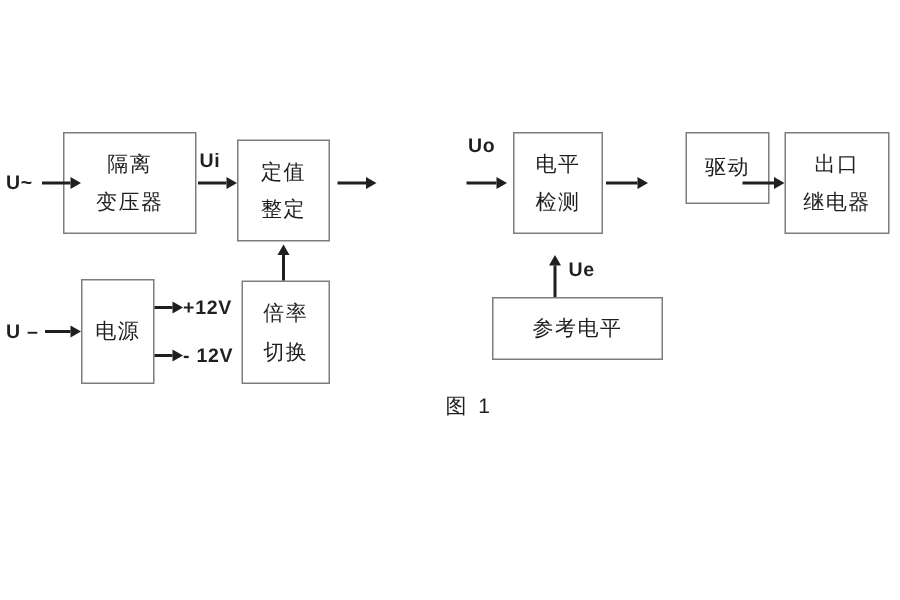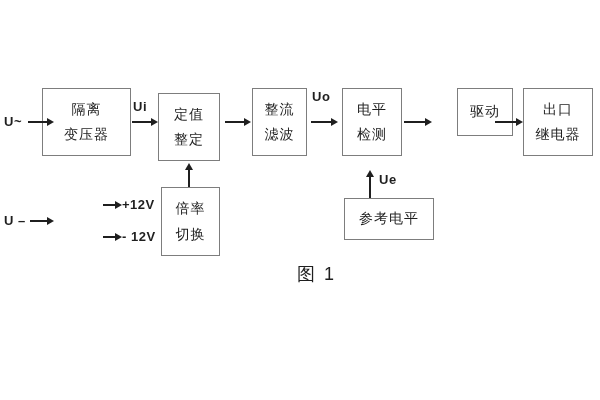--- a/index.html
+++ b/index.html
@@ -30,21 +30,21 @@
   }
   .lbl{
     position:absolute;
     font-size:13px;
     font-weight:600;
     letter-spacing:0.5px;
     white-space:nowrap;
   }
   .cap{
     position:absolute;
-    font-size:18px;
+    font-size:14px;
     letter-spacing:2px;
   }
   
   .arr-r{position:absolute;height:2px;background:var(--line);}
   .arr-r::after{
     content:"";position:absolute;right:-7px;top:-3px;
     border-left:7px solid var(--line);
     border-top:4px solid transparent;border-bottom:4px solid transparent;
   }
   
@@ -63,46 +63,45 @@
   <div class="box" style="left:42px;top:88px;width:89px;height:68px">
     <span>隔离</span>
     <span>变压器</span>
   </div>
 
   <div class="box" style="left:158px;top:93px;width:62px;height:68px">
     <span>定值</span>
     <span>整定</span>
   </div>
 
-  <div class="box" style="left:252px;top:88px;width:55px;height:68px">
-    <span>整流</span>
-    <span>滤波</span>
-  </div>
 
   <div class="box" style="left:342px;top:88px;width:60px;height:68px">
     <span>电平</span>
     <span>检测</span>
   </div>
 
   <div class="box" style="left:457px;top:88px;width:56px;height:48px">
     <span>驱动</span>
   </div>
 
   <div class="box" style="left:523px;top:88px;width:70px;height:68px">
     <span>出口</span>
     <span>继电器</span>
   </div>
 
+  <div class="box" style="left:54px;top:186px;width:49px;height:70px">
+    <span>电源</span>
+  </div>
 
   <div class="box" style="left:161px;top:187px;width:59px;height:69px">
     <span>倍率</span>
     <span>切换</span>
   </div>
 
-  <div class="box" style="left:344px;top:198px;width:90px;height:42px">
+  <div class="box" style="left:328px;top:198px;width:114px;height:42px">
     <span>参考电平</span>
   </div>
 
   <span class="lbl" style="left:4px;top:114px">U~</span>
   <span class="lbl" style="left:4px;top:213px">U –</span>
   <span class="lbl" style="left:133px;top:99px">Ui</span>
   <span class="lbl" style="left:312px;top:89px">Uo</span>
   <span class="lbl" style="left:379px;top:172px">Ue</span>
   <span class="lbl" style="left:122px;top:197px">+12V</span>
   <span class="lbl" style="left:122px;top:229px">- 12V</span>

